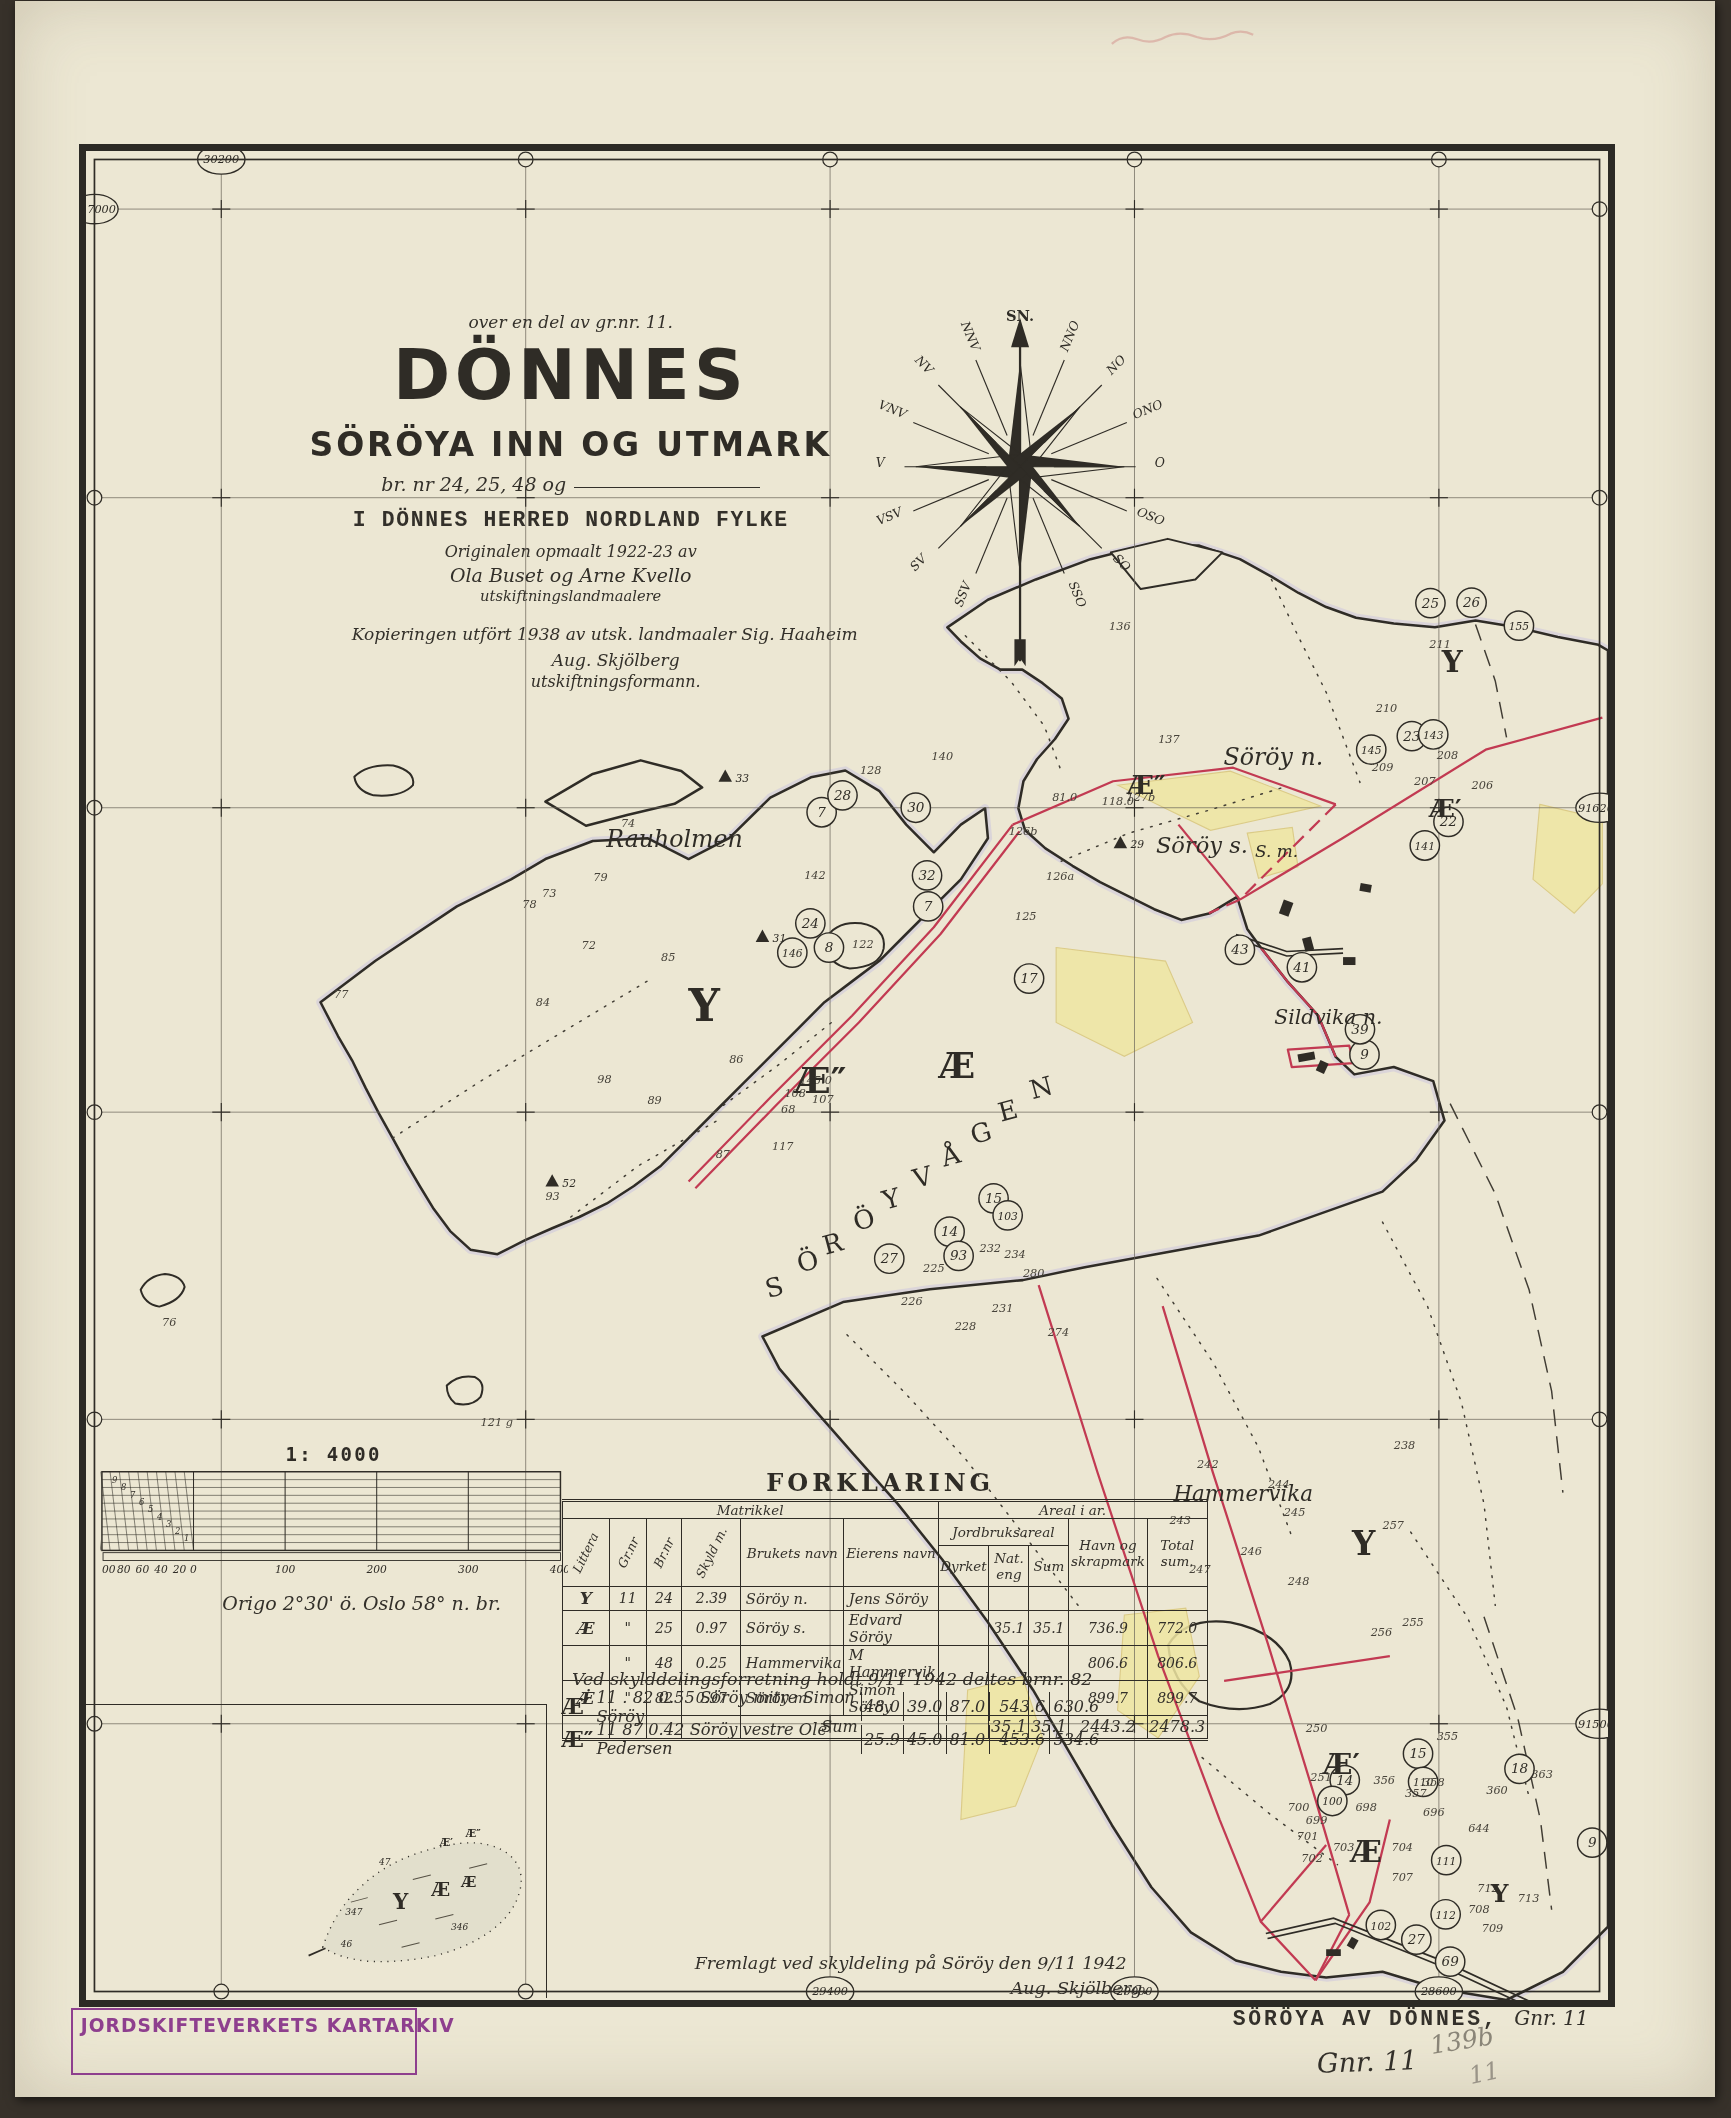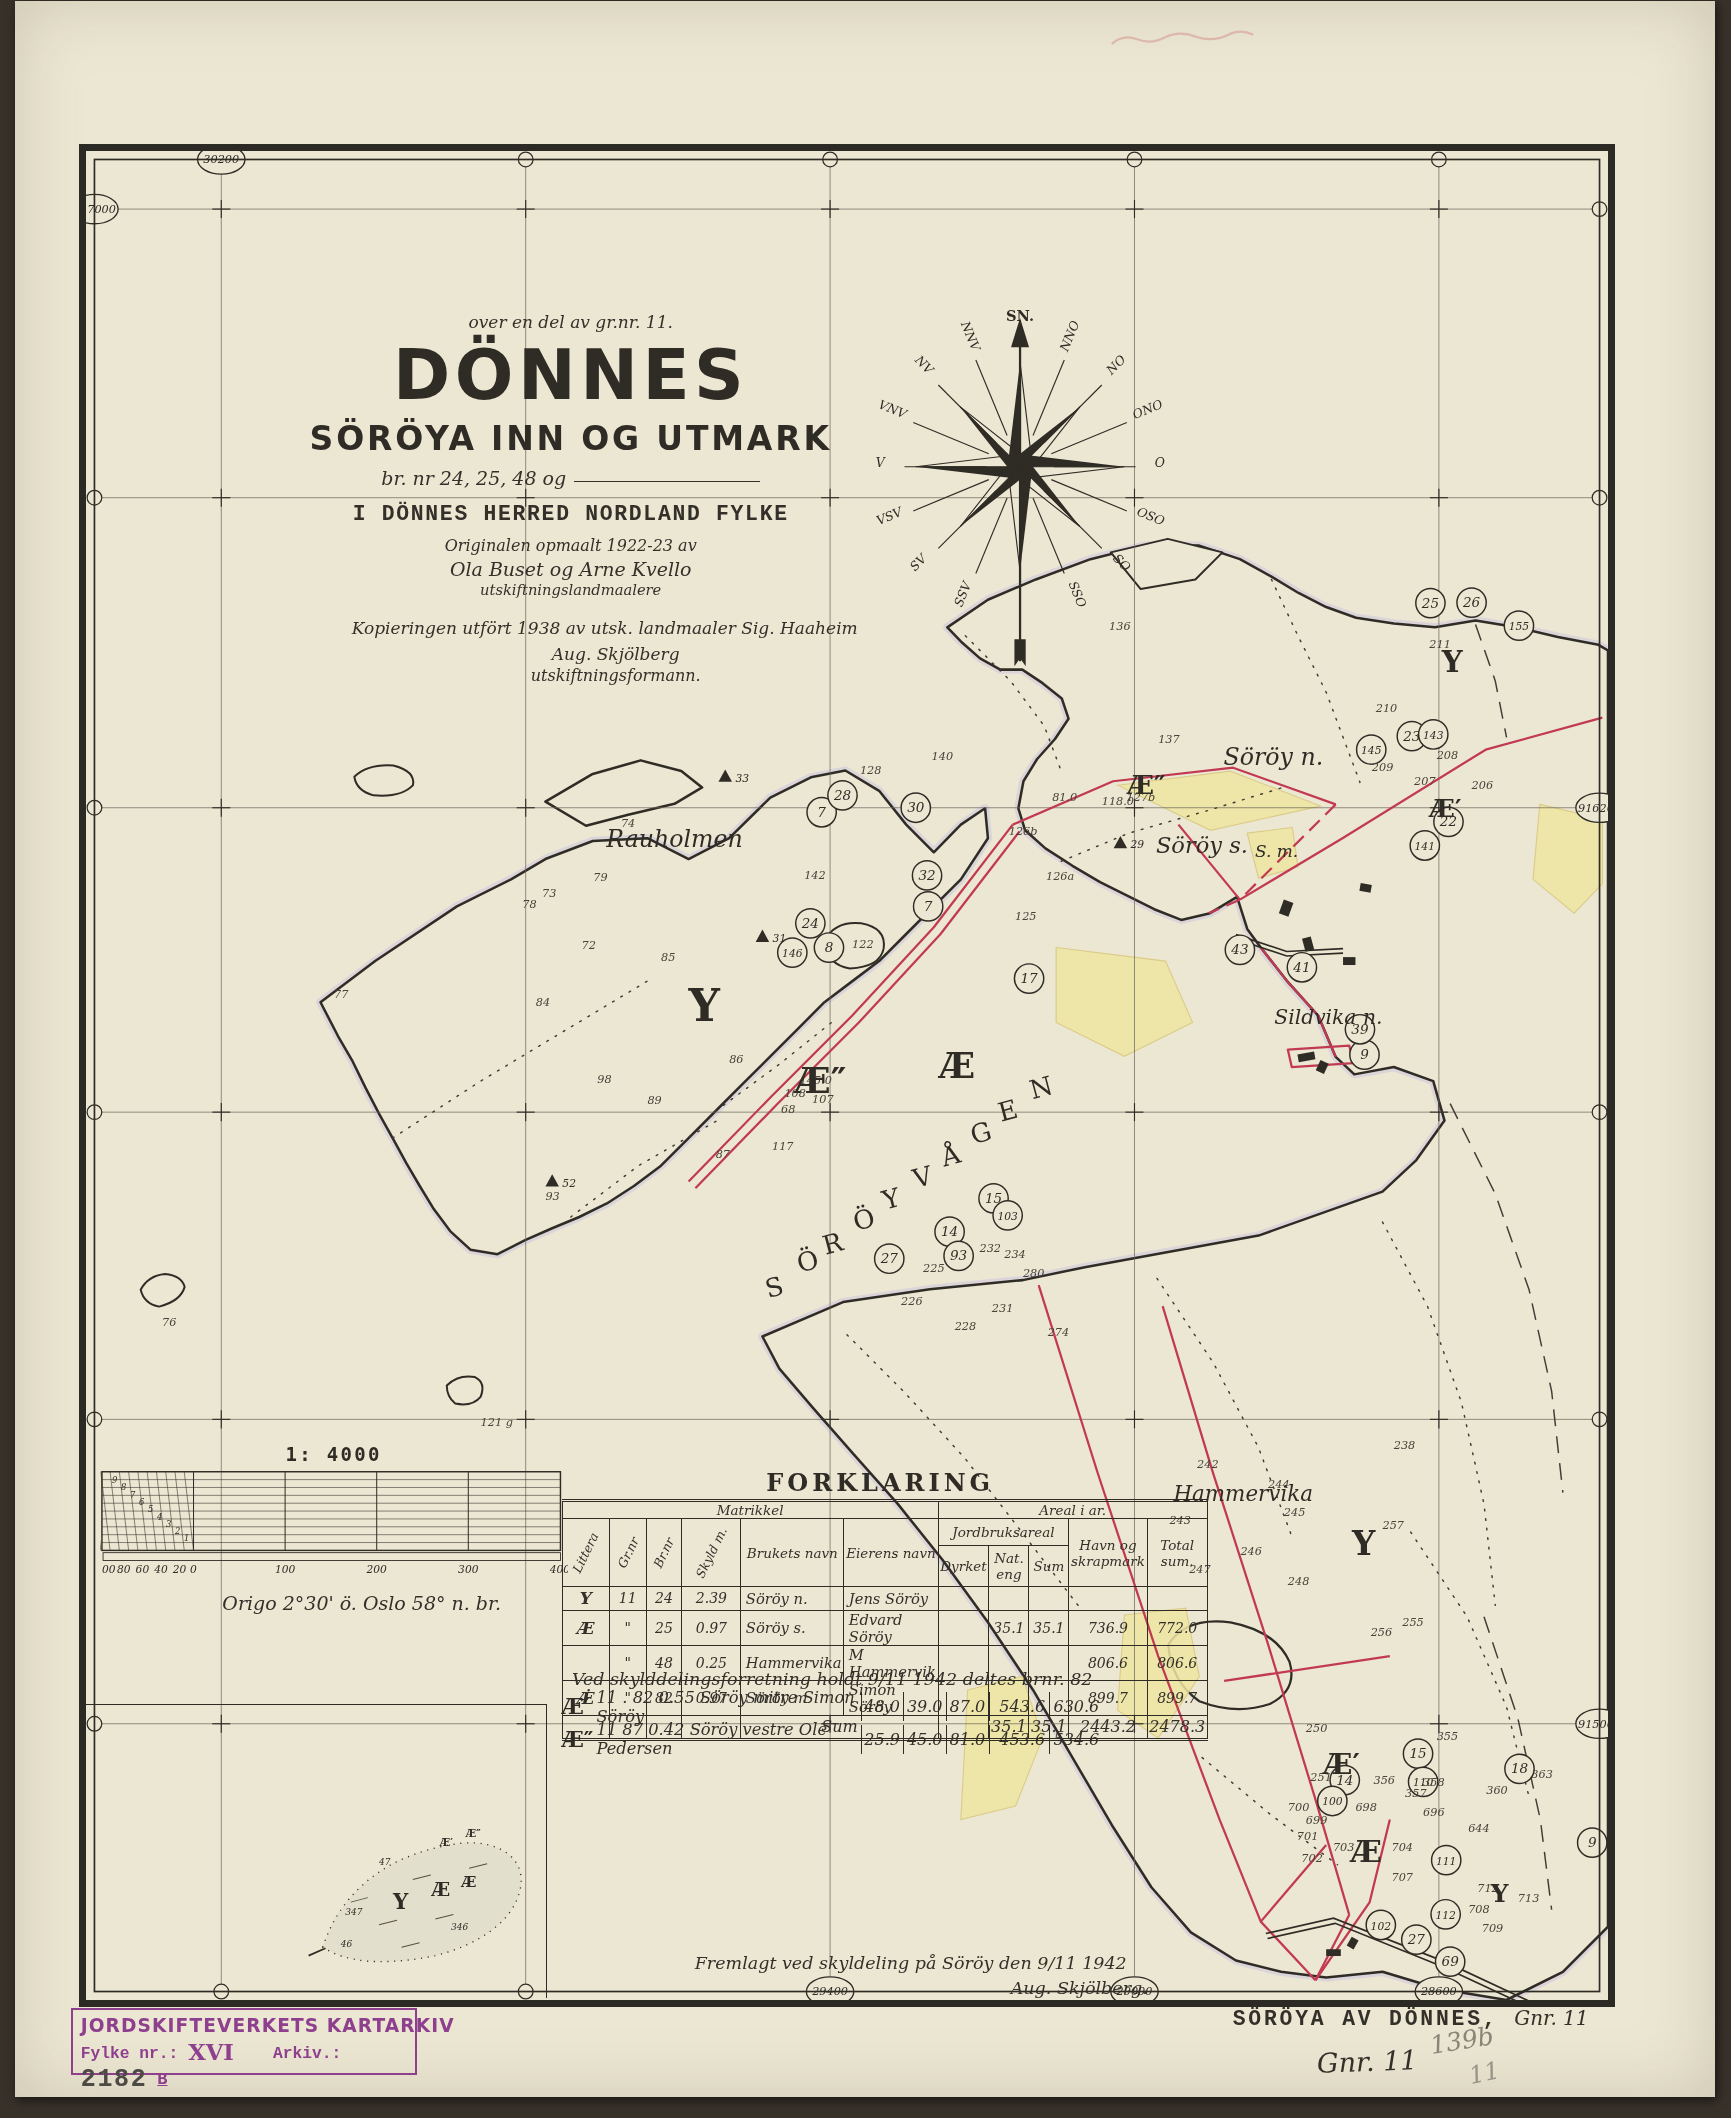--- a/index.html
+++ b/index.html
@@ -11,21 +11,21 @@
   .abs{position:absolute;}
   .script{font:italic 400 17px "DejaVu Serif", serif;color:#33302a;}
   .stamped{font-family:"DejaVu Sans", sans-serif;font-weight:bold;color:#2f2c26;}
   .typed{font-family:"Liberation Mono","DejaVu Sans Mono", monospace;font-weight:bold;color:#33302a;}
   .center{text-align:center;}
   
   #title-block{left:186px;top:153px;width:598px;}
   #t-kart{font-size:33px;letter-spacing:8px;}
   #t-sub1{font-size:17px;margin-top:8px;}
   #t-main{font-size:69px;letter-spacing:4.5px;margin-top:3.4px;}
-  #t-sub2{font-size:33px;letter-spacing:2.8px;margin-top:4px;}
+  #t-sub2{font-size:33px;letter-spacing:2.8px;margin-top:10px;}
   #t-brnr{font-size:19px;margin-top:9px;}
   #t-brnr .rule{display:inline-block;width:186px;border-bottom:1.7px solid #33302a;margin-left:8px;vertical-align:3.4px;}
   #t-herred{font-size:21.4px;letter-spacing:1.7px;margin-top:12.4px;}
   #t-orig1{font-size:16px;margin-top:10px;}
   #t-orig2{font-size:19px;margin-top:3.4px;}
   #t-orig3{font-size:14.7px;margin-top:1.1px;}
   #t-kopi1{font-size:17px;margin-top:20px;margin-left:68px;}
   #t-kopi2{font-size:17px;margin-top:8px;margin-left:22.6px;}
   #t-kopi3{font-size:17px;margin-top:5.6px;margin-left:90px;}
   #t-kopi4{font-size:16px;margin-top:2.3px;margin-left:90px;}
@@ -842,28 +842,20 @@
           </g>
       </svg>
     </div>
 
     <div class="abs script" id="fnote1">Fremlagt ved skyldeling på Söröy den 9/11 1942</div>
     <div class="abs script" id="fnote2">Aug. Skjölberg.</div>
   </div>
 
   <div class="abs" id="stamp">
     <div class="s1">JORDSKIFTEVERKETS KARTARKIV</div>
-    <div class="s2">
-      <span>Fylke nr.:</span>
-      <span class="xvi">XVI</span>
-      <span> &nbsp;&nbsp;</span>
-      <span>Arkiv.:</span>
-      <span class="num">2182</span>
-      <span class="suf">B</span>
-    </div>
   </div>
 
   <div class="abs typed" id="corner-typed">
     <span>SÖRÖYA AV DÖNNES,</span> <span class="gnr">Gnr. 11</span>
   </div>
   <div class="abs script" id="corner-gnr">Gnr. 11</div>
   <div class="abs" id="corner-139b">139b</div>
   <div class="abs" id="corner-11">11</div>
 </div>
 

